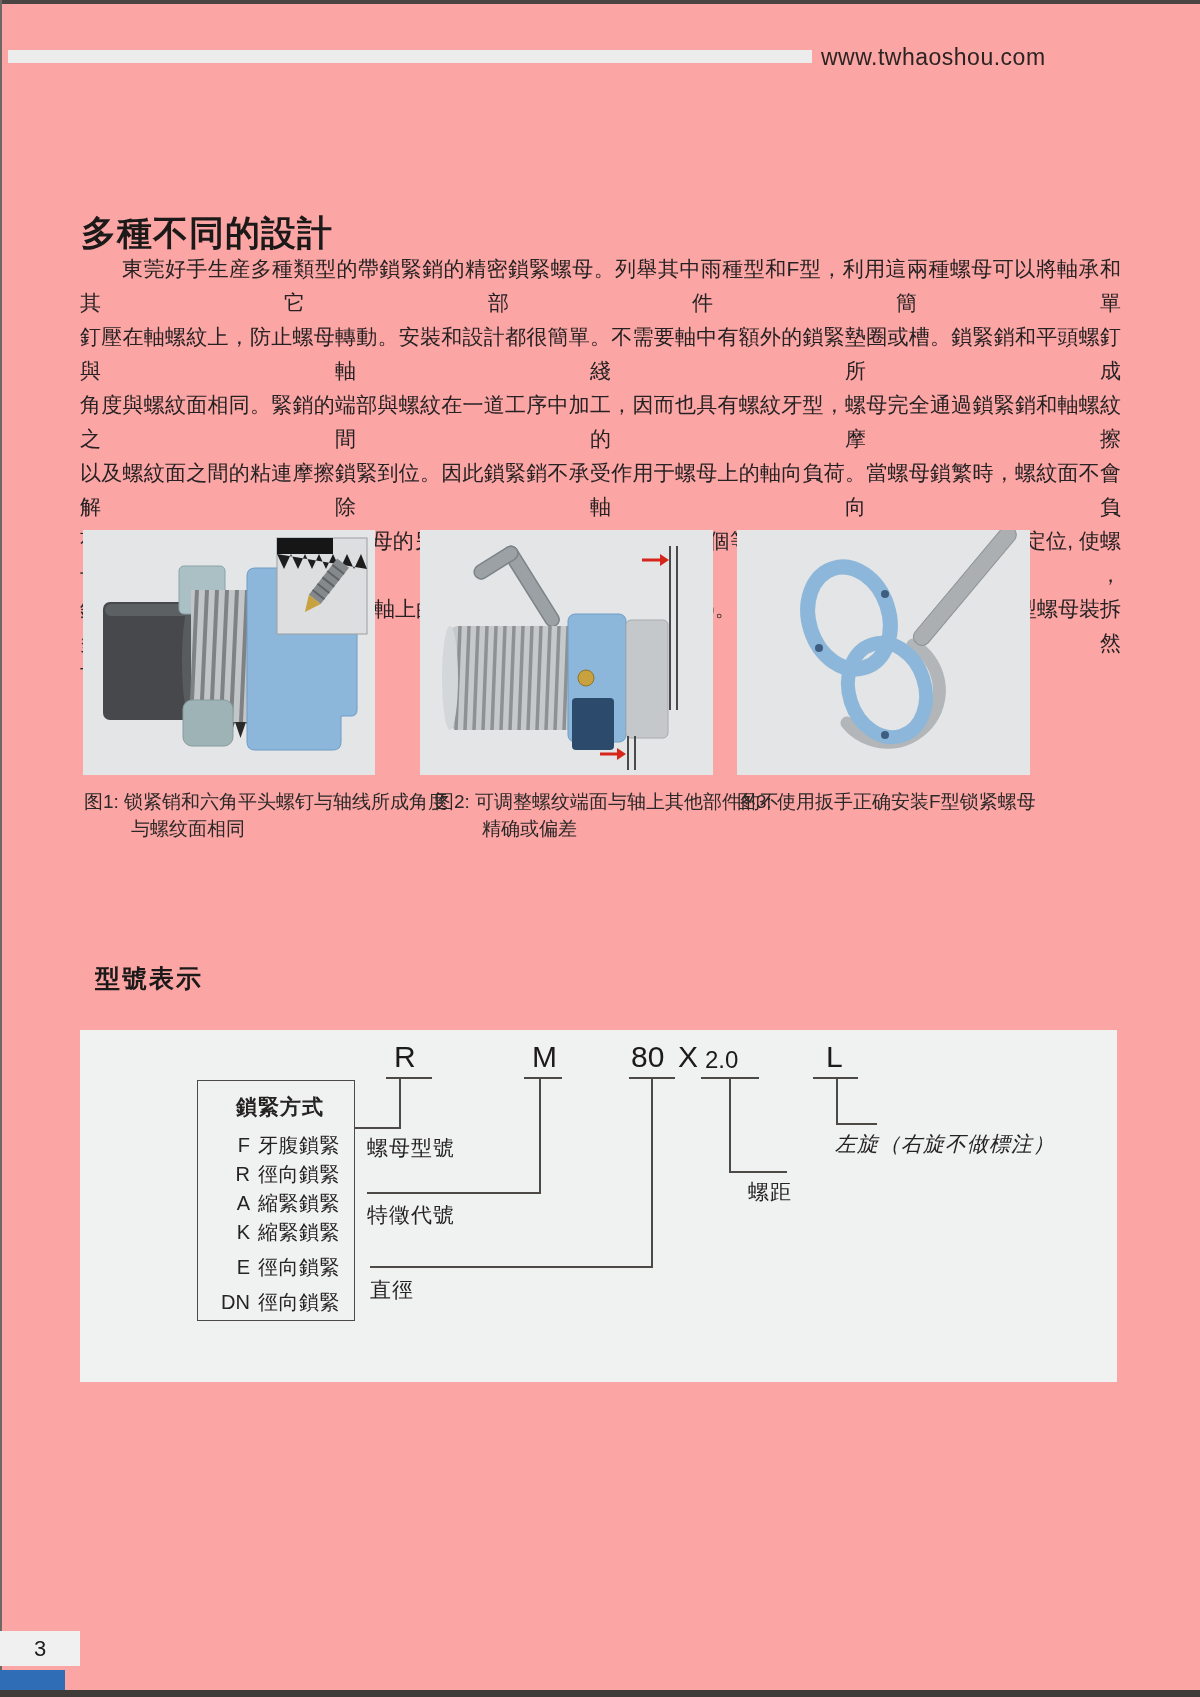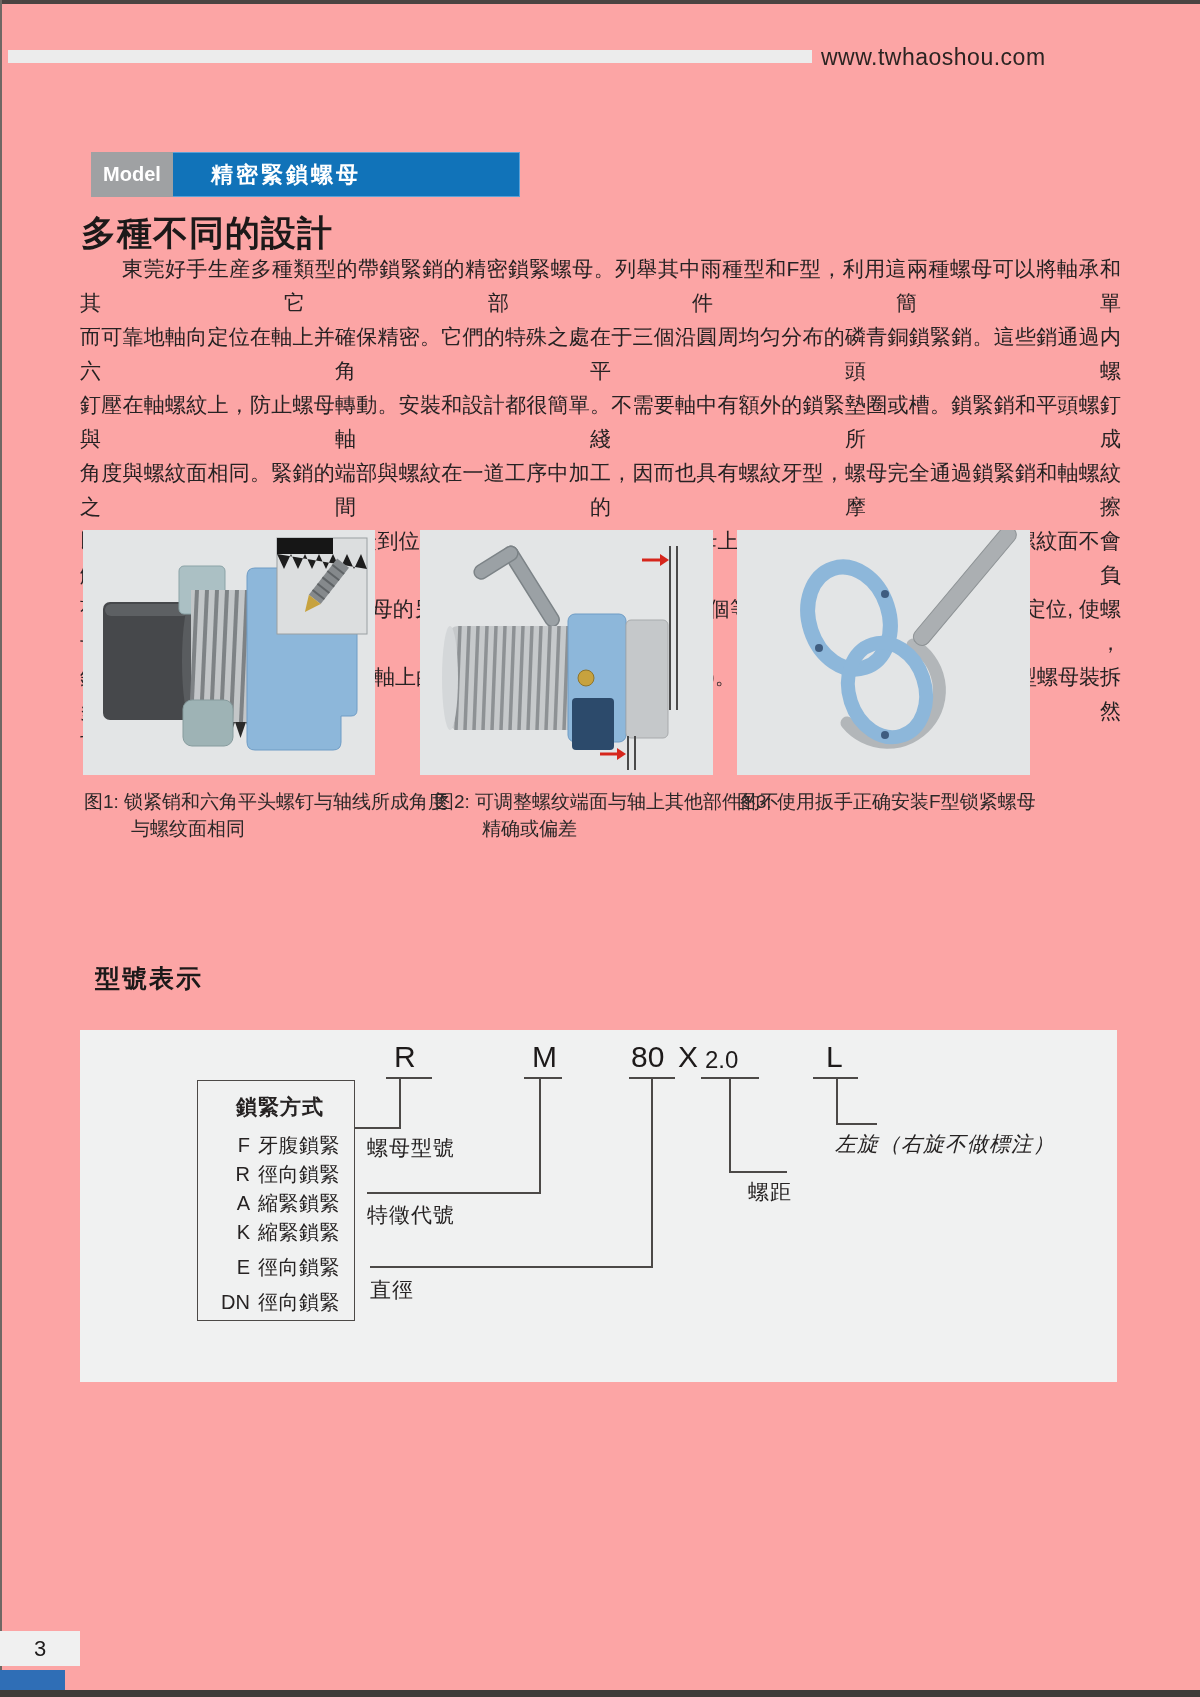--- a/index.html
+++ b/index.html
@@ -72,29 +72,24 @@
 <body>
 
 <div class="page">
 
   <div class="abs edge-top"></div>
   <div class="abs edge-left"></div>
 
   <div class="abs hdr-bar"></div>
   <div class="abs site-url">www.twhaoshou.com</div>
 
-  <div class="abs model-bar">
-    <div class="model-gray">Model</div>
-    <div class="model-blue">精密緊鎖螺母</div>
-  </div>
 
   <div class="abs intro-heading">多種不同的設計</div>
   <div class="abs para">
     <div class="jline first">東莞好手生産多種類型的帶鎖緊銷的精密鎖緊螺母。列舉其中雨種型和F型，利用這兩種螺母可以將軸承和其它部件簡單</div>
-    <div class="jline">而可靠地軸向定位在軸上并確保精密。它們的特殊之處在于三個沿圓周均匀分布的磷青銅鎖緊銷。這些銷通過内六角平頭螺</div>
     <div class="jline">釘壓在軸螺紋上，防止螺母轉動。安裝和設計都很簡單。不需要軸中有額外的鎖緊墊圈或槽。鎖緊銷和平頭螺釘與軸綫所成</div>
     <div class="jline">角度與螺紋面相同。緊銷的端部與螺紋在一道工序中加工，因而也具有螺紋牙型，螺母完全通過鎖緊銷和軸螺紋之間的摩擦</div>
     <div class="jline">以及螺紋面之間的粘連摩擦鎖緊到位。因此鎖緊銷不承受作用于螺母上的軸向負荷。當螺母鎖繁時，螺紋面不會解除軸向負</div>
     <div class="jline">荷，螺母不會變形(圖1)。F型螺母的另一個優點是它們可以調整。三個等間距鎖緊銷可以將螺母精確地定位, 使螺母與軸垂直，</div>
     <div class="jline">鎖緊銷還可以用來調整即將裝到軸上的其它部件的不精確或偏差(圖2)。由于鎖緊銷不會變形，R型和F型螺母裝拆多次都仍然</div>
     <div class="last">可以保持精密度。</div>
   </div>
 
   <div class="abs fig-panel fig1">
     <svg width="292" height="245" viewBox="0 0 292 245">

